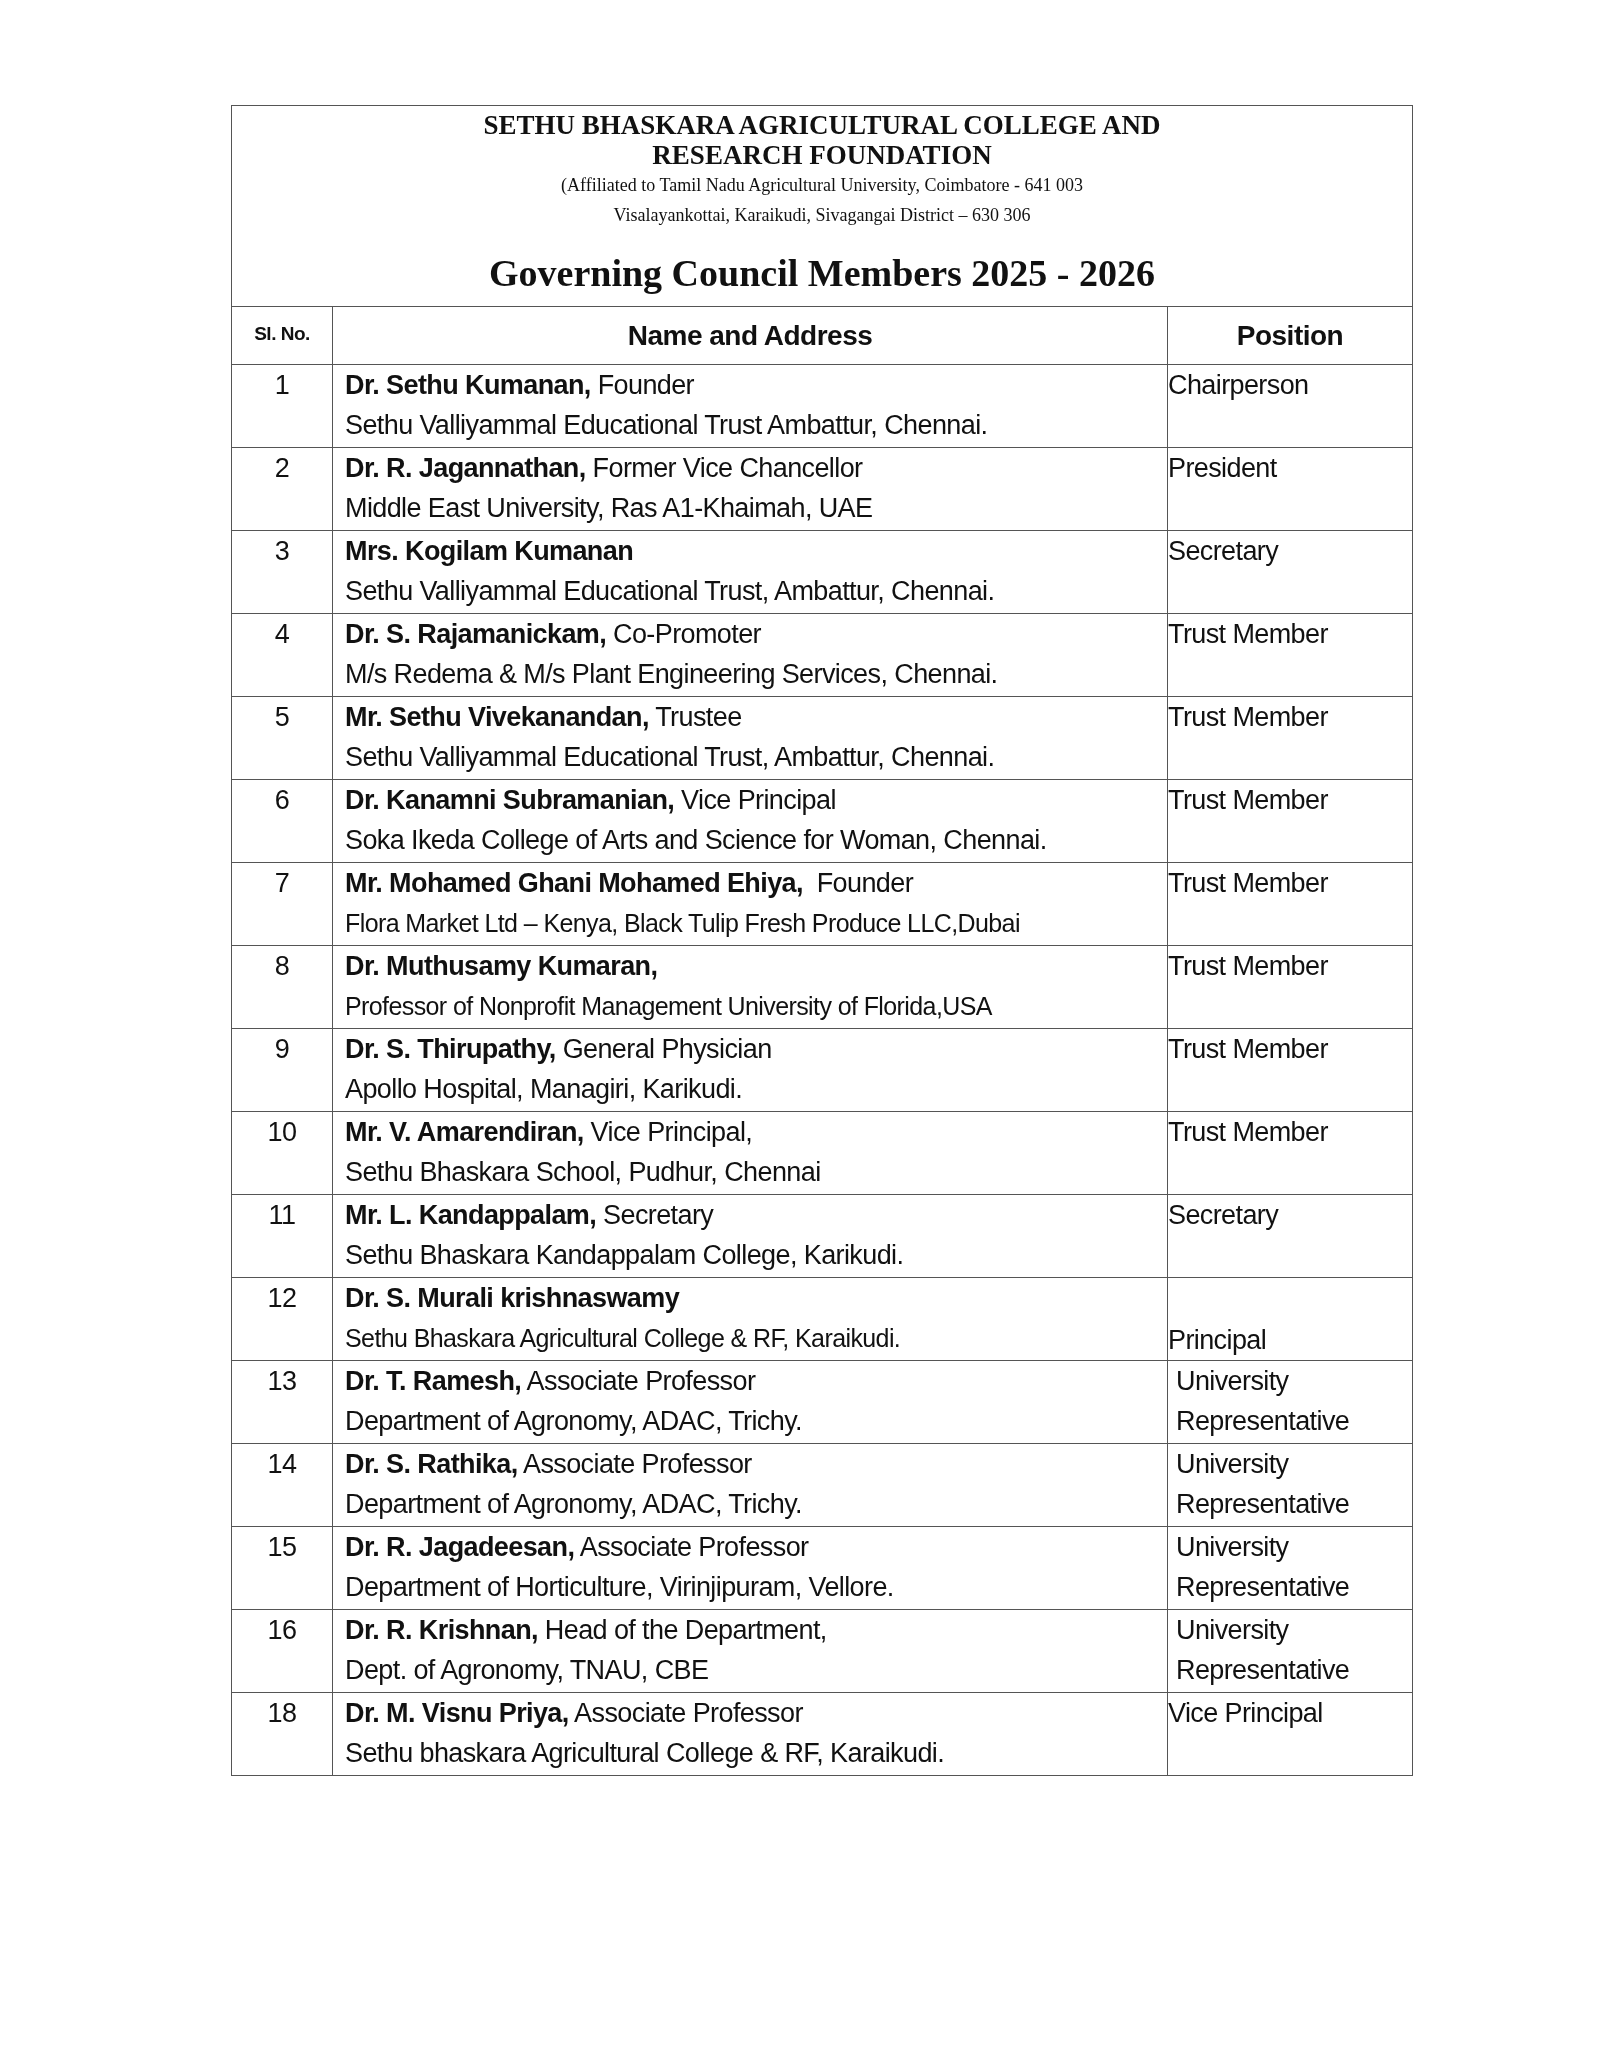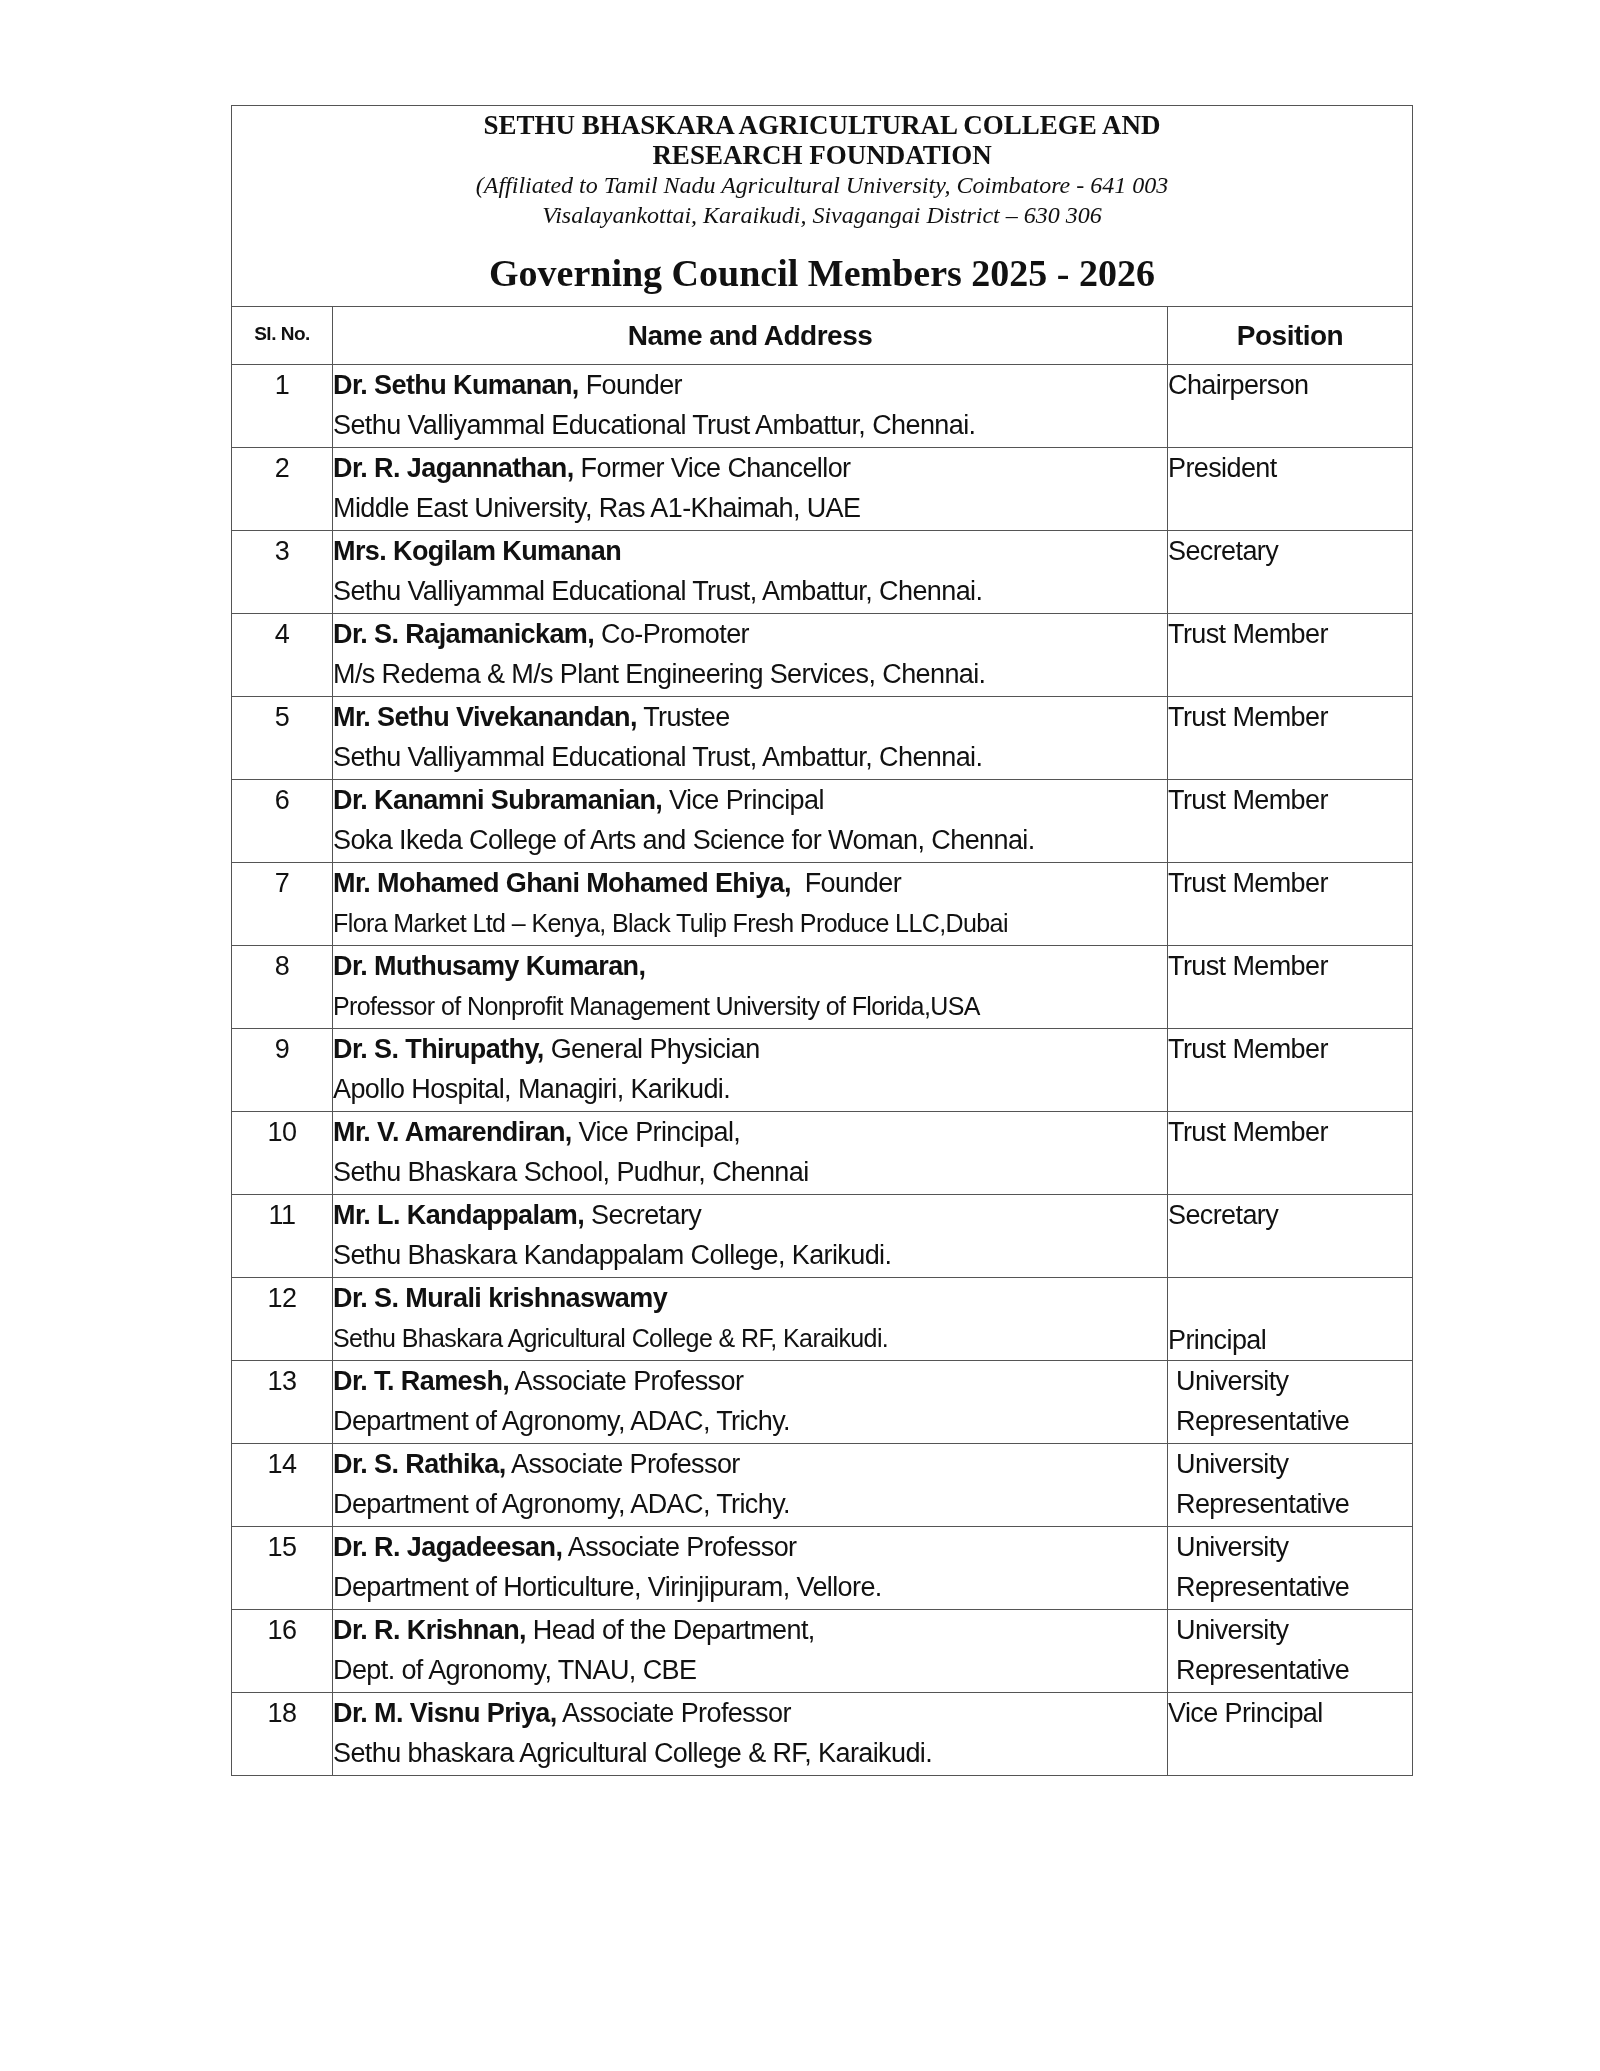--- a/index.html
+++ b/index.html
@@ -5,30 +5,30 @@
   html, body { margin: 0; padding: 0; background: #ffffff; }
   body { width: 1600px; height: 2071px; position: relative; overflow: hidden; color: #111; }
   .doc-table {
     position: absolute; left: 231px; top: 105px; width: 1181px;
     border-collapse: collapse; table-layout: fixed;
   }
   .doc-table td, .doc-table th { border: 1.5px solid #555; padding: 0; vertical-align: top; }
   .hdr-cell { height: 200px; text-align: center; font-family: "Liberation Serif", serif; }
   .org-line { font-weight: bold; font-size: 27px; line-height: 30px; }
   .org-line.first { margin-top: 4px; }
-  .aff-line { font-size: 24px; line-height: 30px; font-style: italic; }
+  .aff-line { font-size: 18px; line-height: 30px; }
   .council-title { font-weight: bold; font-size: 38px; line-height: 34px; margin-top: 26px; }
   .col-head th {
     font-family: "Liberation Sans", sans-serif; font-weight: bold; height: 41px;
     font-size: 28px; vertical-align: middle; letter-spacing: -0.5px;
   }
   .col-head th.sl { font-size: 19px; vertical-align: top; padding-top: 16px; }
   .member-row td { height: 82px; font-family: "Liberation Sans", sans-serif; font-size: 27px; line-height: 40px; letter-spacing: -0.6px; }
   .member-row td.num { text-align: center; }
-  .member-row td.name-cell { padding-left: 0; white-space: nowrap; overflow: hidden; }
+  .member-row td.name-cell { padding-left: 12px; white-space: nowrap; overflow: hidden; }
   .member-row td.pos { text-align: left; }
   .member-row td.pos.bottom { vertical-align: bottom; }
   .name-bold { font-weight: bold; }
   .addr.small { font-size: 25px; }
 </style>
 </head>
 <body>
 
 <table class="doc-table">
   <colgroup>

